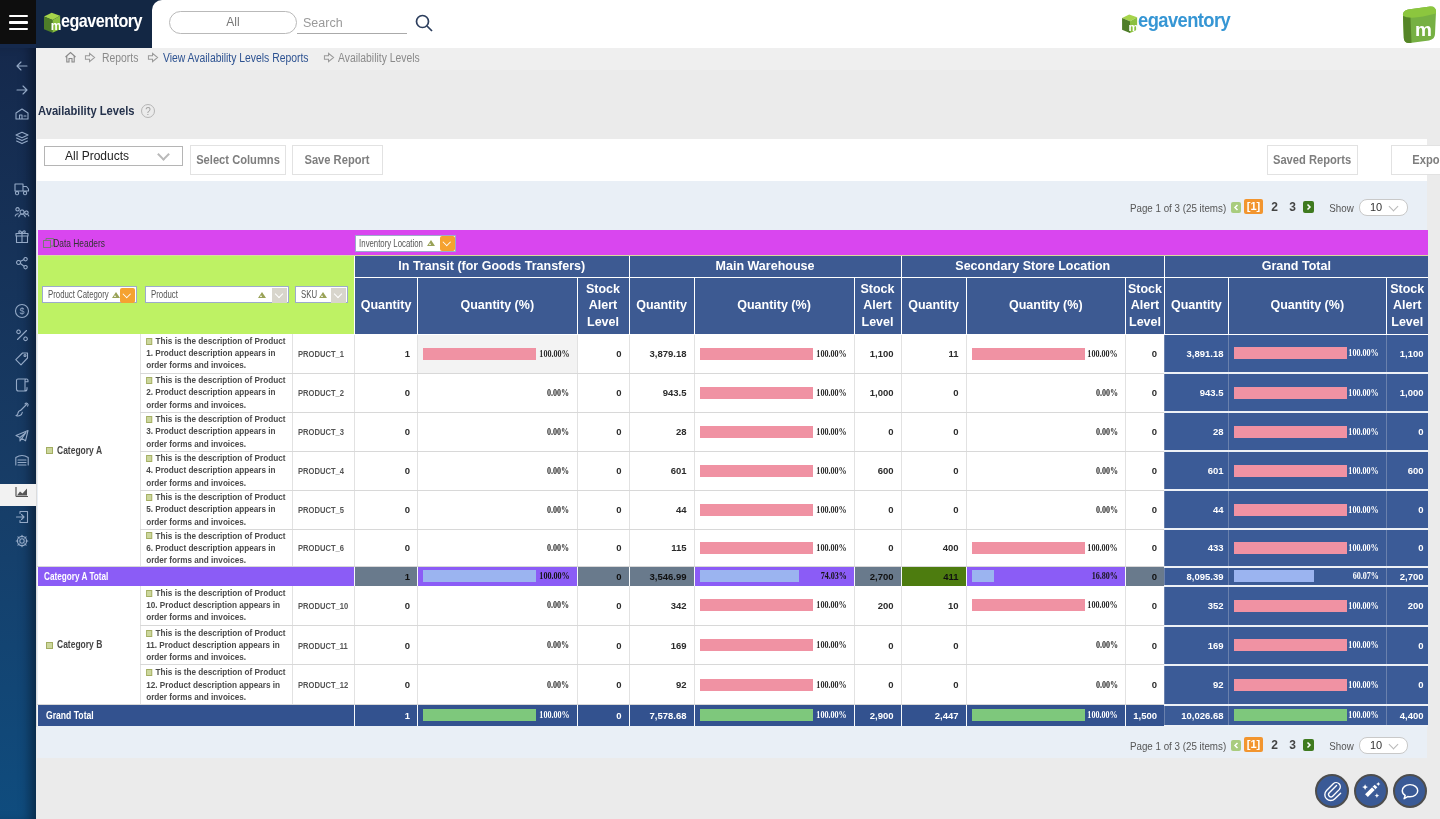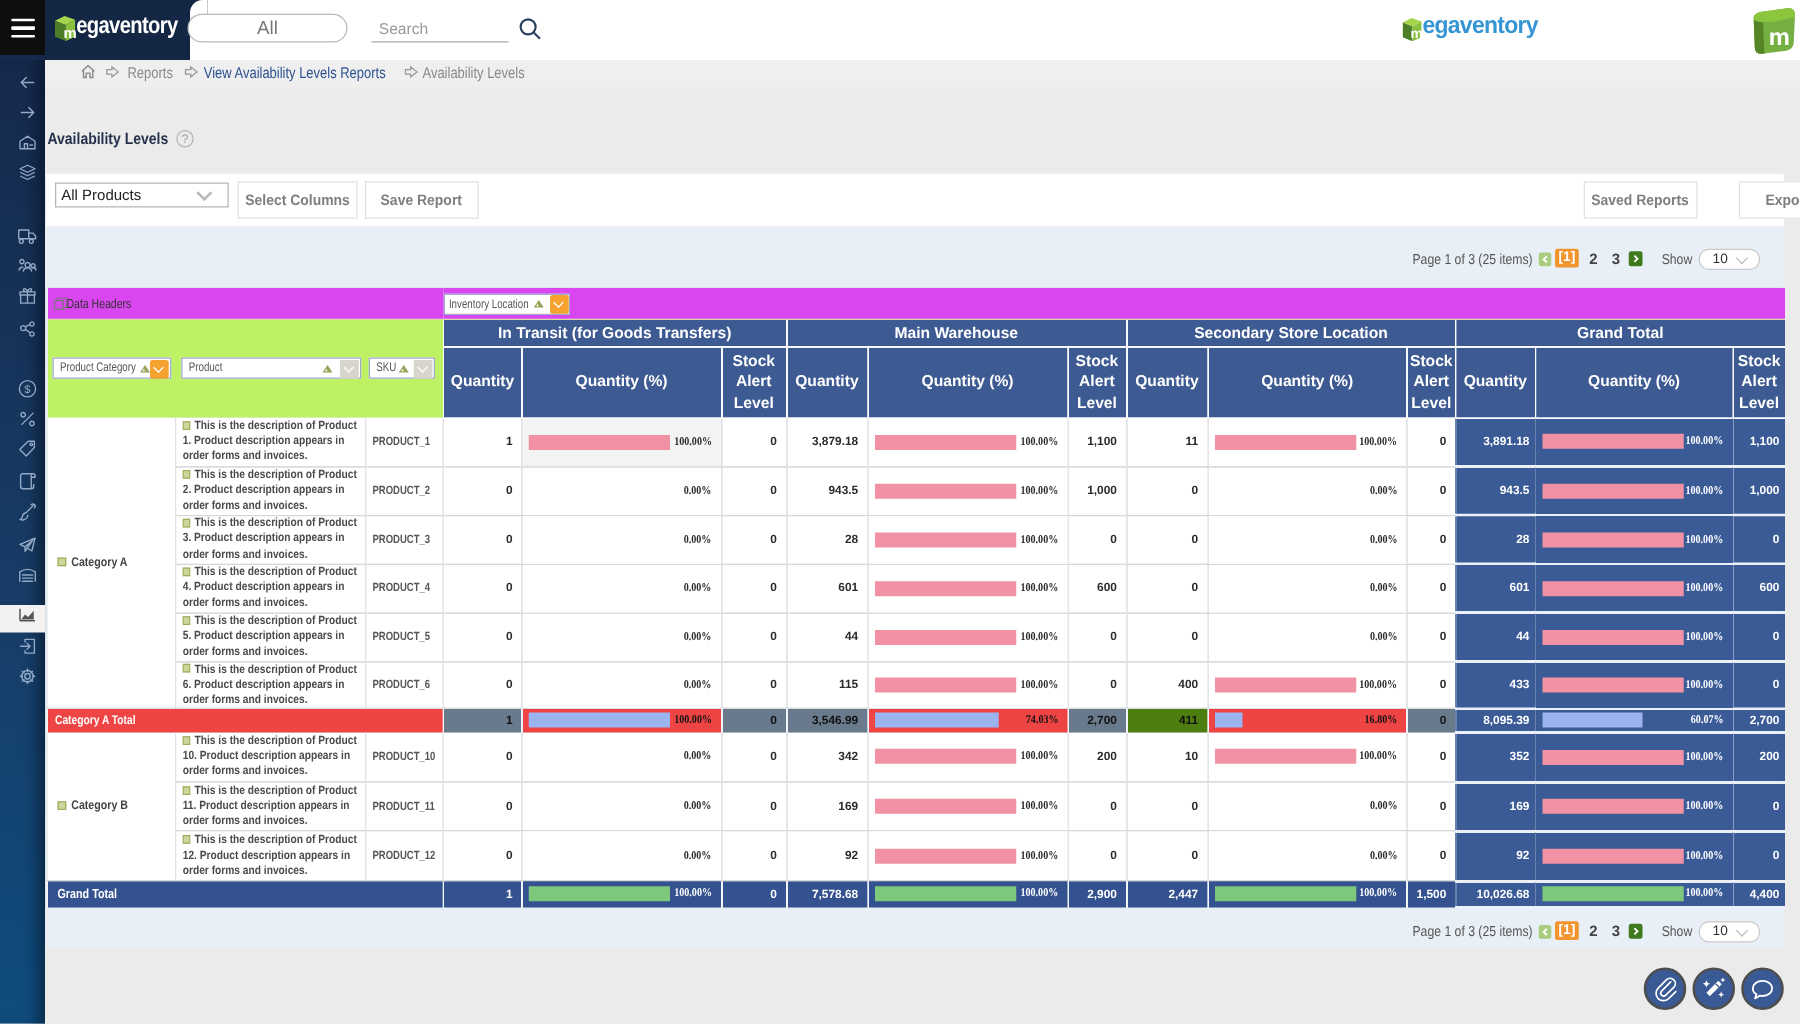--- a/index.html
+++ b/index.html
@@ -9,39 +9,39 @@
 .abs { position:absolute; }
 
 
 #topwhite { left:36px; top:0; width:1404px; height:48px; background:#fff; }
 #logoblock { left:36px; top:0; width:116px; height:48px; background:#132744; }
 #corner-n { left:152px; top:0; width:14px; height:14px; background:#132744; }
 #corner-w { left:152px; top:0; width:14px; height:14px; background:#fff; border-top-left-radius:10px; }
 #hamb { left:0; top:0; width:36px; height:44px; background:#0e0e0e; }
 .hbar { position:absolute; left:9px; width:19px; height:2.6px; background:#fff; border-radius:1px; }
 
-#allpill { left:150px; top:11px; width:128px; height:23px; border:1px solid #b9b9b9; border-radius:12px; color:#777; font-size:15px; text-align:center; line-height:21px; background:#fff; }
+#allpill { left:169px; top:11px; width:128px; height:23px; border:1px solid #b9b9b9; border-radius:12px; color:#777; font-size:12px; text-align:center; line-height:21px; background:#fff; }
 #searchtxt { left:303px; top:16px; font-size:12.5px; color:#9a9a9a; }
 #searchline { left:297px; top:33px; width:110px; height:1px; background:#aaa; }
 
 #bluelogo { left:1122px; top:10px; height:26px; }
 #bigcube { left:1397px; top:3px; }
 
 
 #crumbbar { left:36px; top:48px; width:1404px; height:22px; background:#efefef; }
 .crumb { position:absolute; top:3px; font-size:12.5px; color:#8a8a8a; white-space:nowrap; transform:scaleX(0.83); transform-origin:0 50%; }
 .crumblink { color:#2d5291; }
 
 
 #h1 { left:38px; top:103px; font-size:13px; font-weight:bold; color:#25324c; transform:scaleX(0.86); transform-origin:0 50%; white-space:nowrap; }
 #qmark { left:141px; top:104px; width:14px; height:14px; border:1px solid #b5b5b5; border-radius:50%; color:#a0a0a0; font-size:10px; text-align:center; line-height:13px; }
 
 
 #toolbar { left:37px; top:139px; width:1390px; height:42px; background:#fff; }
-#selProducts { left:7px; top:7px; width:139px; height:20px; border:1px solid #b5b5b5; background:#fff; font-size:12px; color:#222; line-height:18px; padding-left:4px; }
+#selProducts { left:7px; top:7px; width:139px; height:20px; border:1px solid #b5b5b5; background:#fff; font-size:12px; color:#222; line-height:18px; padding-left:20px; }
 .btn { position:absolute; top:6px; height:30px; border:1px solid #e2e2e2; background:#fff; color:#7e7e7e; font-size:12px; font-weight:bold; text-align:center; line-height:28px; white-space:nowrap; }
 .btn > i { font-style:normal; display:inline-block; transform:scaleX(0.93); }
 .chev { position:absolute; width:9px; height:9px; border-right:2px solid #b9b9b9; border-bottom:2px solid #b9b9b9; transform:rotate(45deg); }
 
 
 #blueband { left:37px; top:181px; width:1390px; height:577px; background:#e9eff6; }
 
 
 .pager { position:absolute; width:1390px; height:18px; font-size:11.5px; color:#555; }
 .pgtxt { position:absolute; top:3px; white-space:nowrap; transform:scaleX(0.85); transform-origin:100% 50%; }
@@ -65,21 +65,21 @@
 .desc { font-size:9.5px; font-weight:bold; color:#4a4a4a; background:#fff; border-left:1px solid #e2e2e2; }
 .sku { font-size:9.5px; font-weight:bold; color:#555; background:#fff; border-left:1px solid #e2e2e2; padding-left:5px; }
 .cat { font-size:10px; font-weight:bold; color:#444; background:#fff; vertical-align:middle; }
 .barcell { position:relative; background:#fff; border-left:1px solid #e2e2e2;font-family:Liberation Serif, serif; }
 .bar { position:absolute; left:5px; top:50%; margin-top:-6px; height:12px; }
 .blab { position:absolute; right:7px; top:50%; margin-top:-6px; height:12px; line-height:12px; font-size:9.5px; font-weight:bold; color:#2b2b2b; transform:scaleX(0.85); transform-origin:100% 50%; white-space:nowrap; }
 .pink { background:#f092a3; }
 .bluebar { background:#9bb4f0; }
 .greenbar { background:#7ec87c; }
 #tbl tr.body td { border-bottom:1px solid #d8d8d8; }
-tr.ctot td { background:#ef4444; color:#111; border-left:1px solid rgba(255,255,255,.6); }
+tr.ctot td { background:#8b5cf6; color:#111; border-left:1px solid rgba(255,255,255,.6); }
 tr.ctot .blab { color:#141414; }
 tr.gtot td { background:#33528f; color:#fff; border-left:1px solid rgba(255,255,255,.6); }
 td.gtc { background:#3b5b97 !important; color:#fff !important; border-left:1px solid #6a81ad !important; border-bottom:2px solid #edf1f7 !important; }
 td.gtc .blab { color:#fff; }
 .gsq { display:inline-block; width:7px; height:7px; background:#ccd79c; border:1px solid #a3ad62; vertical-align:middle; margin-right:4px; }
 
 
 .circ { position:absolute; top:774px; width:34px; height:34px; border-radius:50%; background:#3a5a96; border:2px solid #4d4d4d; }
 
 .fbox { position:absolute; bottom:31px; height:17px; border:1px solid #9dabcc; background:#fff; font-size:10px; color:#555; line-height:15px; padding-left:5px; white-space:nowrap; }

